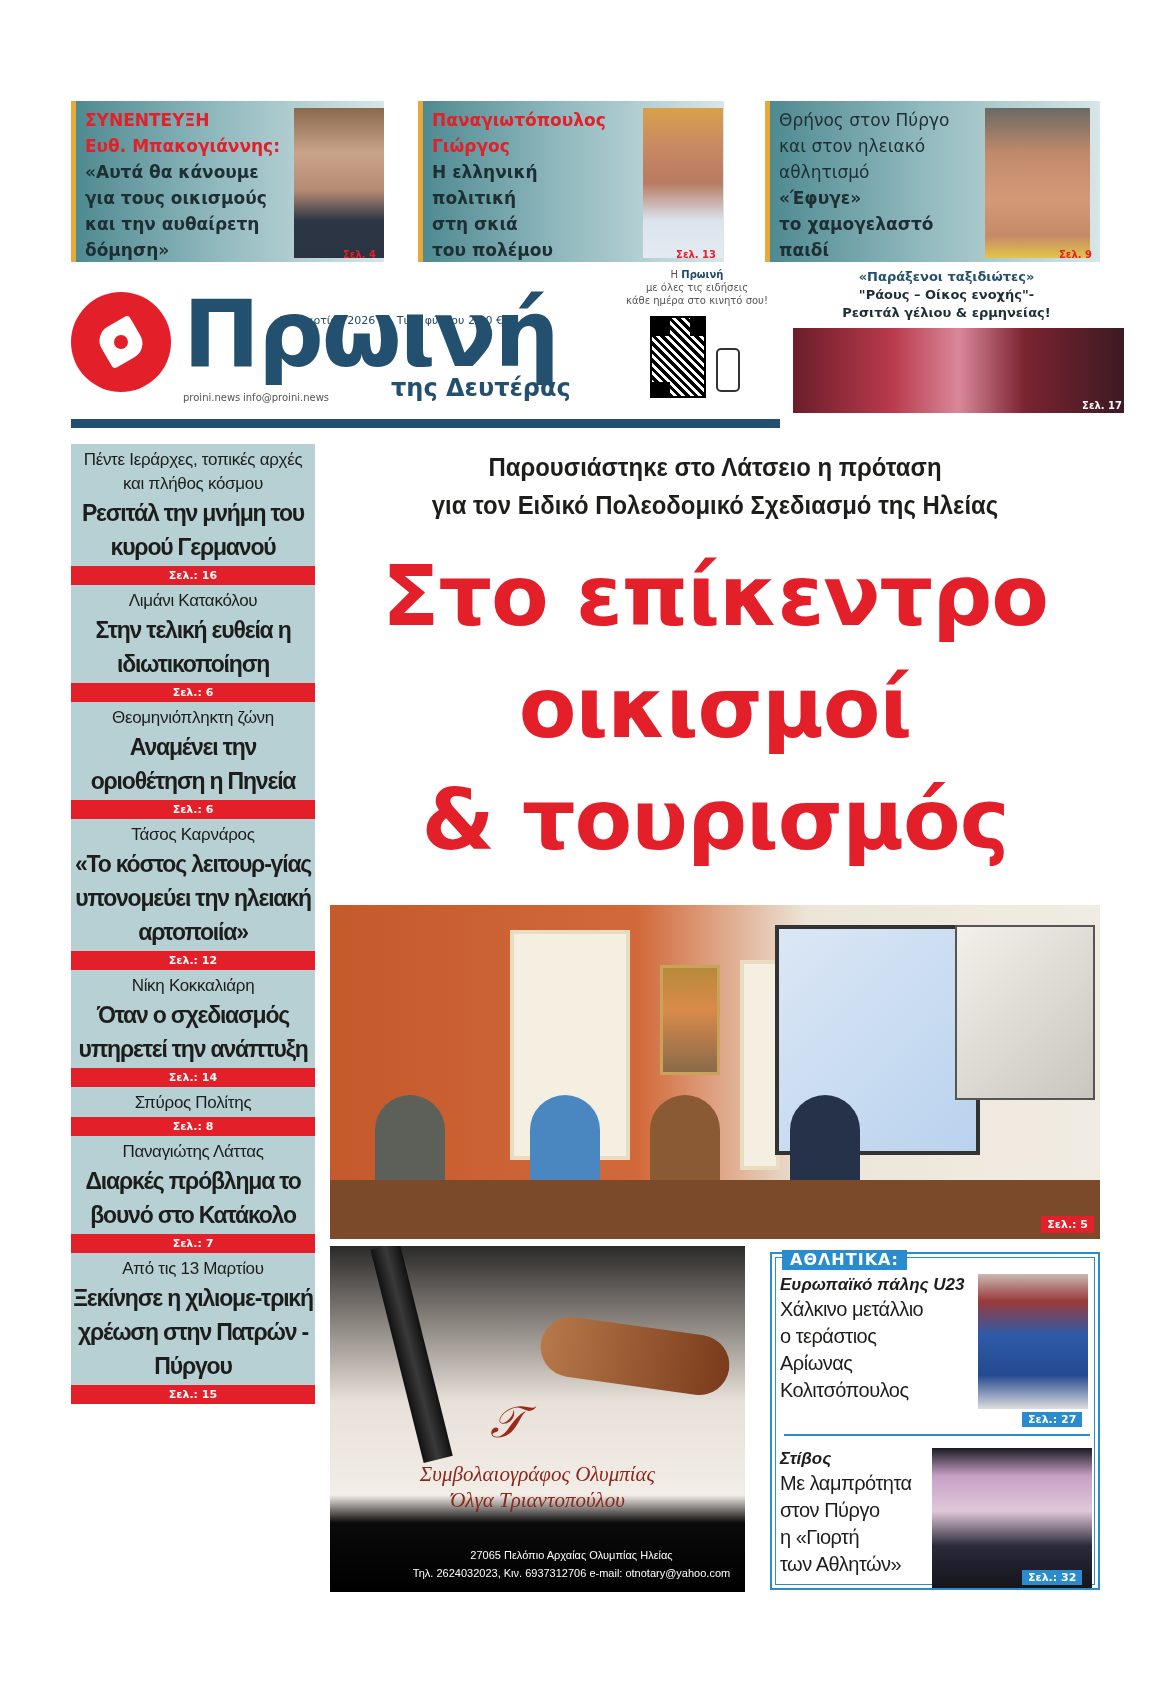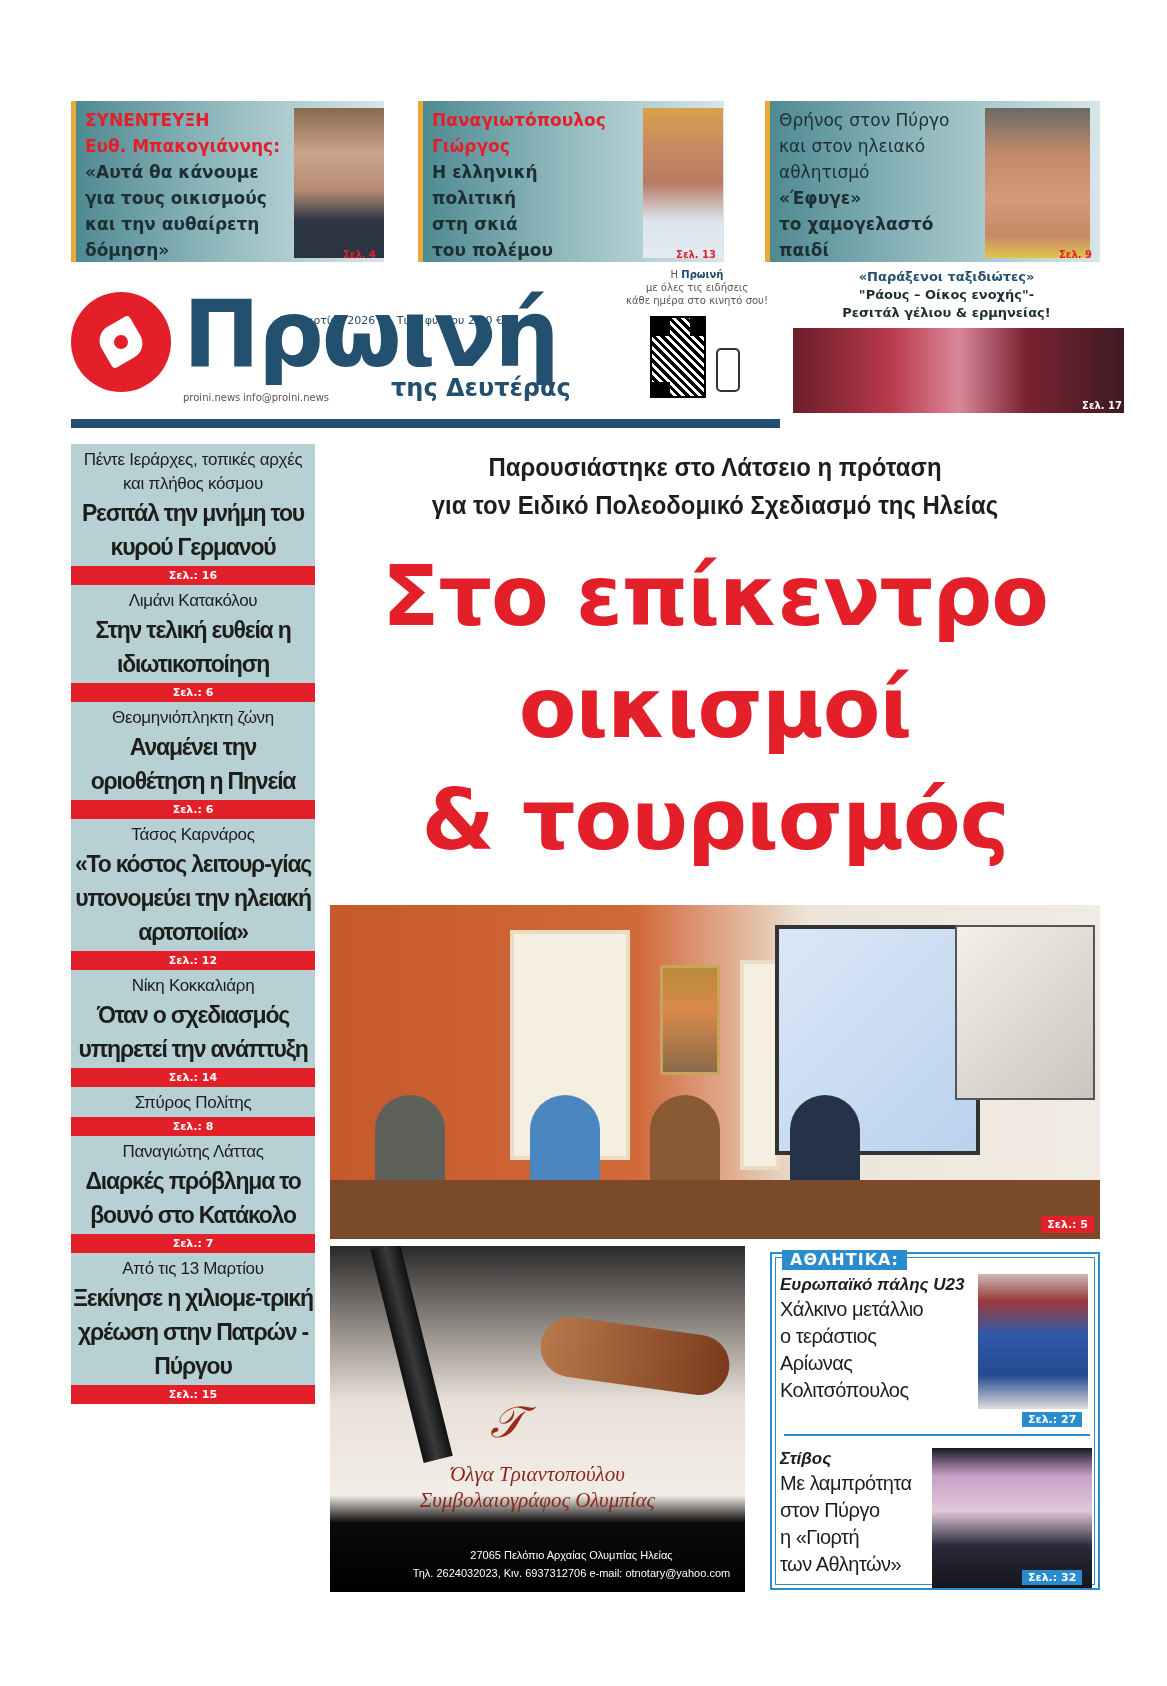--- a/index.html
+++ b/index.html
@@ -238,22 +238,22 @@
   <div class="mp-person" style="left:460px; background:#26324a;"></div>
   <div class="mp-desk"></div>
   <div class="mp-sel">Σελ.: 5</div>
 </div>
 
 <div class="ad">
   <div class="ad-pen"></div>
   <div class="ad-stamp"></div>
   <div class="ad-mono">𝒯</div>
   <div class="ad-name">
+    <div>Συμβολαιογράφος Ολυμπίας</div>
     <div>Όλγα Τριαντοπούλου</div>
-    <div>Συμβολαιογράφος Ολυμπίας</div>
   </div>
   <div class="ad-addr">
     <div>27065 Πελόπιο Αρχαίας Ολυμπίας Ηλείας</div>
     <div>Τηλ. 2624032023, Κιν. 6937312706  e-mail: otnotary@yahoo.com</div>
   </div>
 </div>
 
 <div class="sports">
   <div class="sports-tag">ΑΘΛΗΤΙΚΑ:</div>
 

